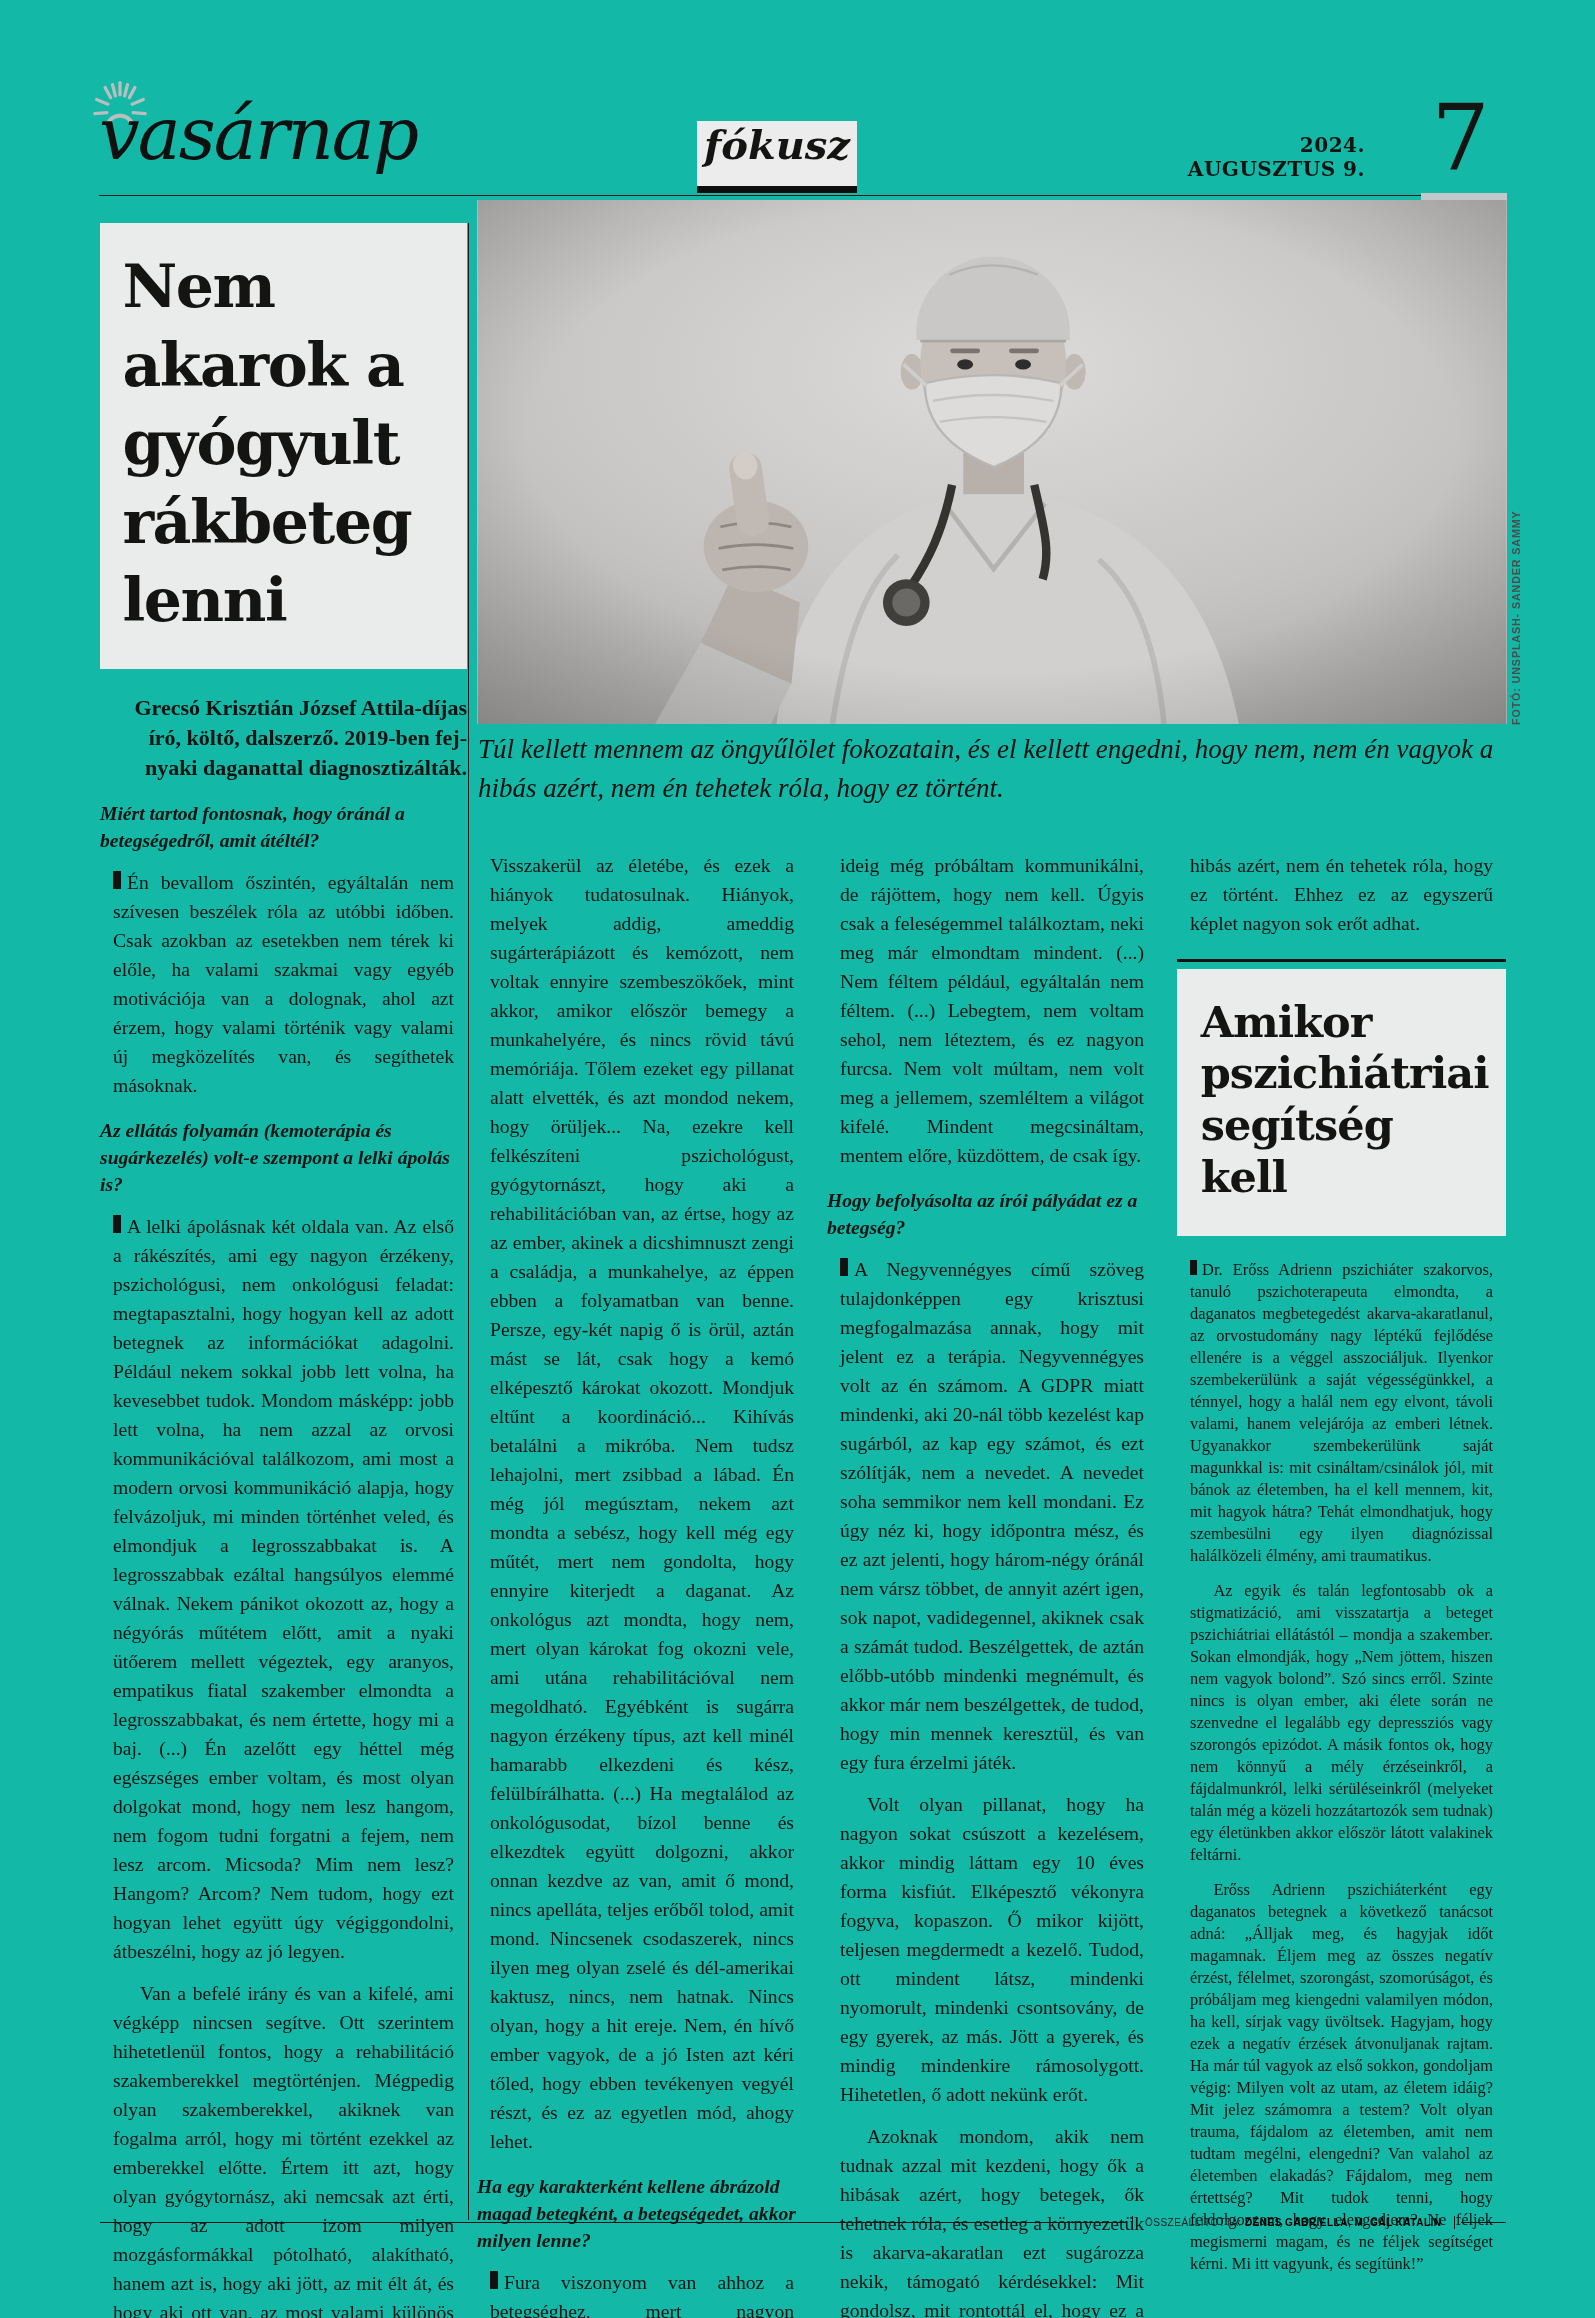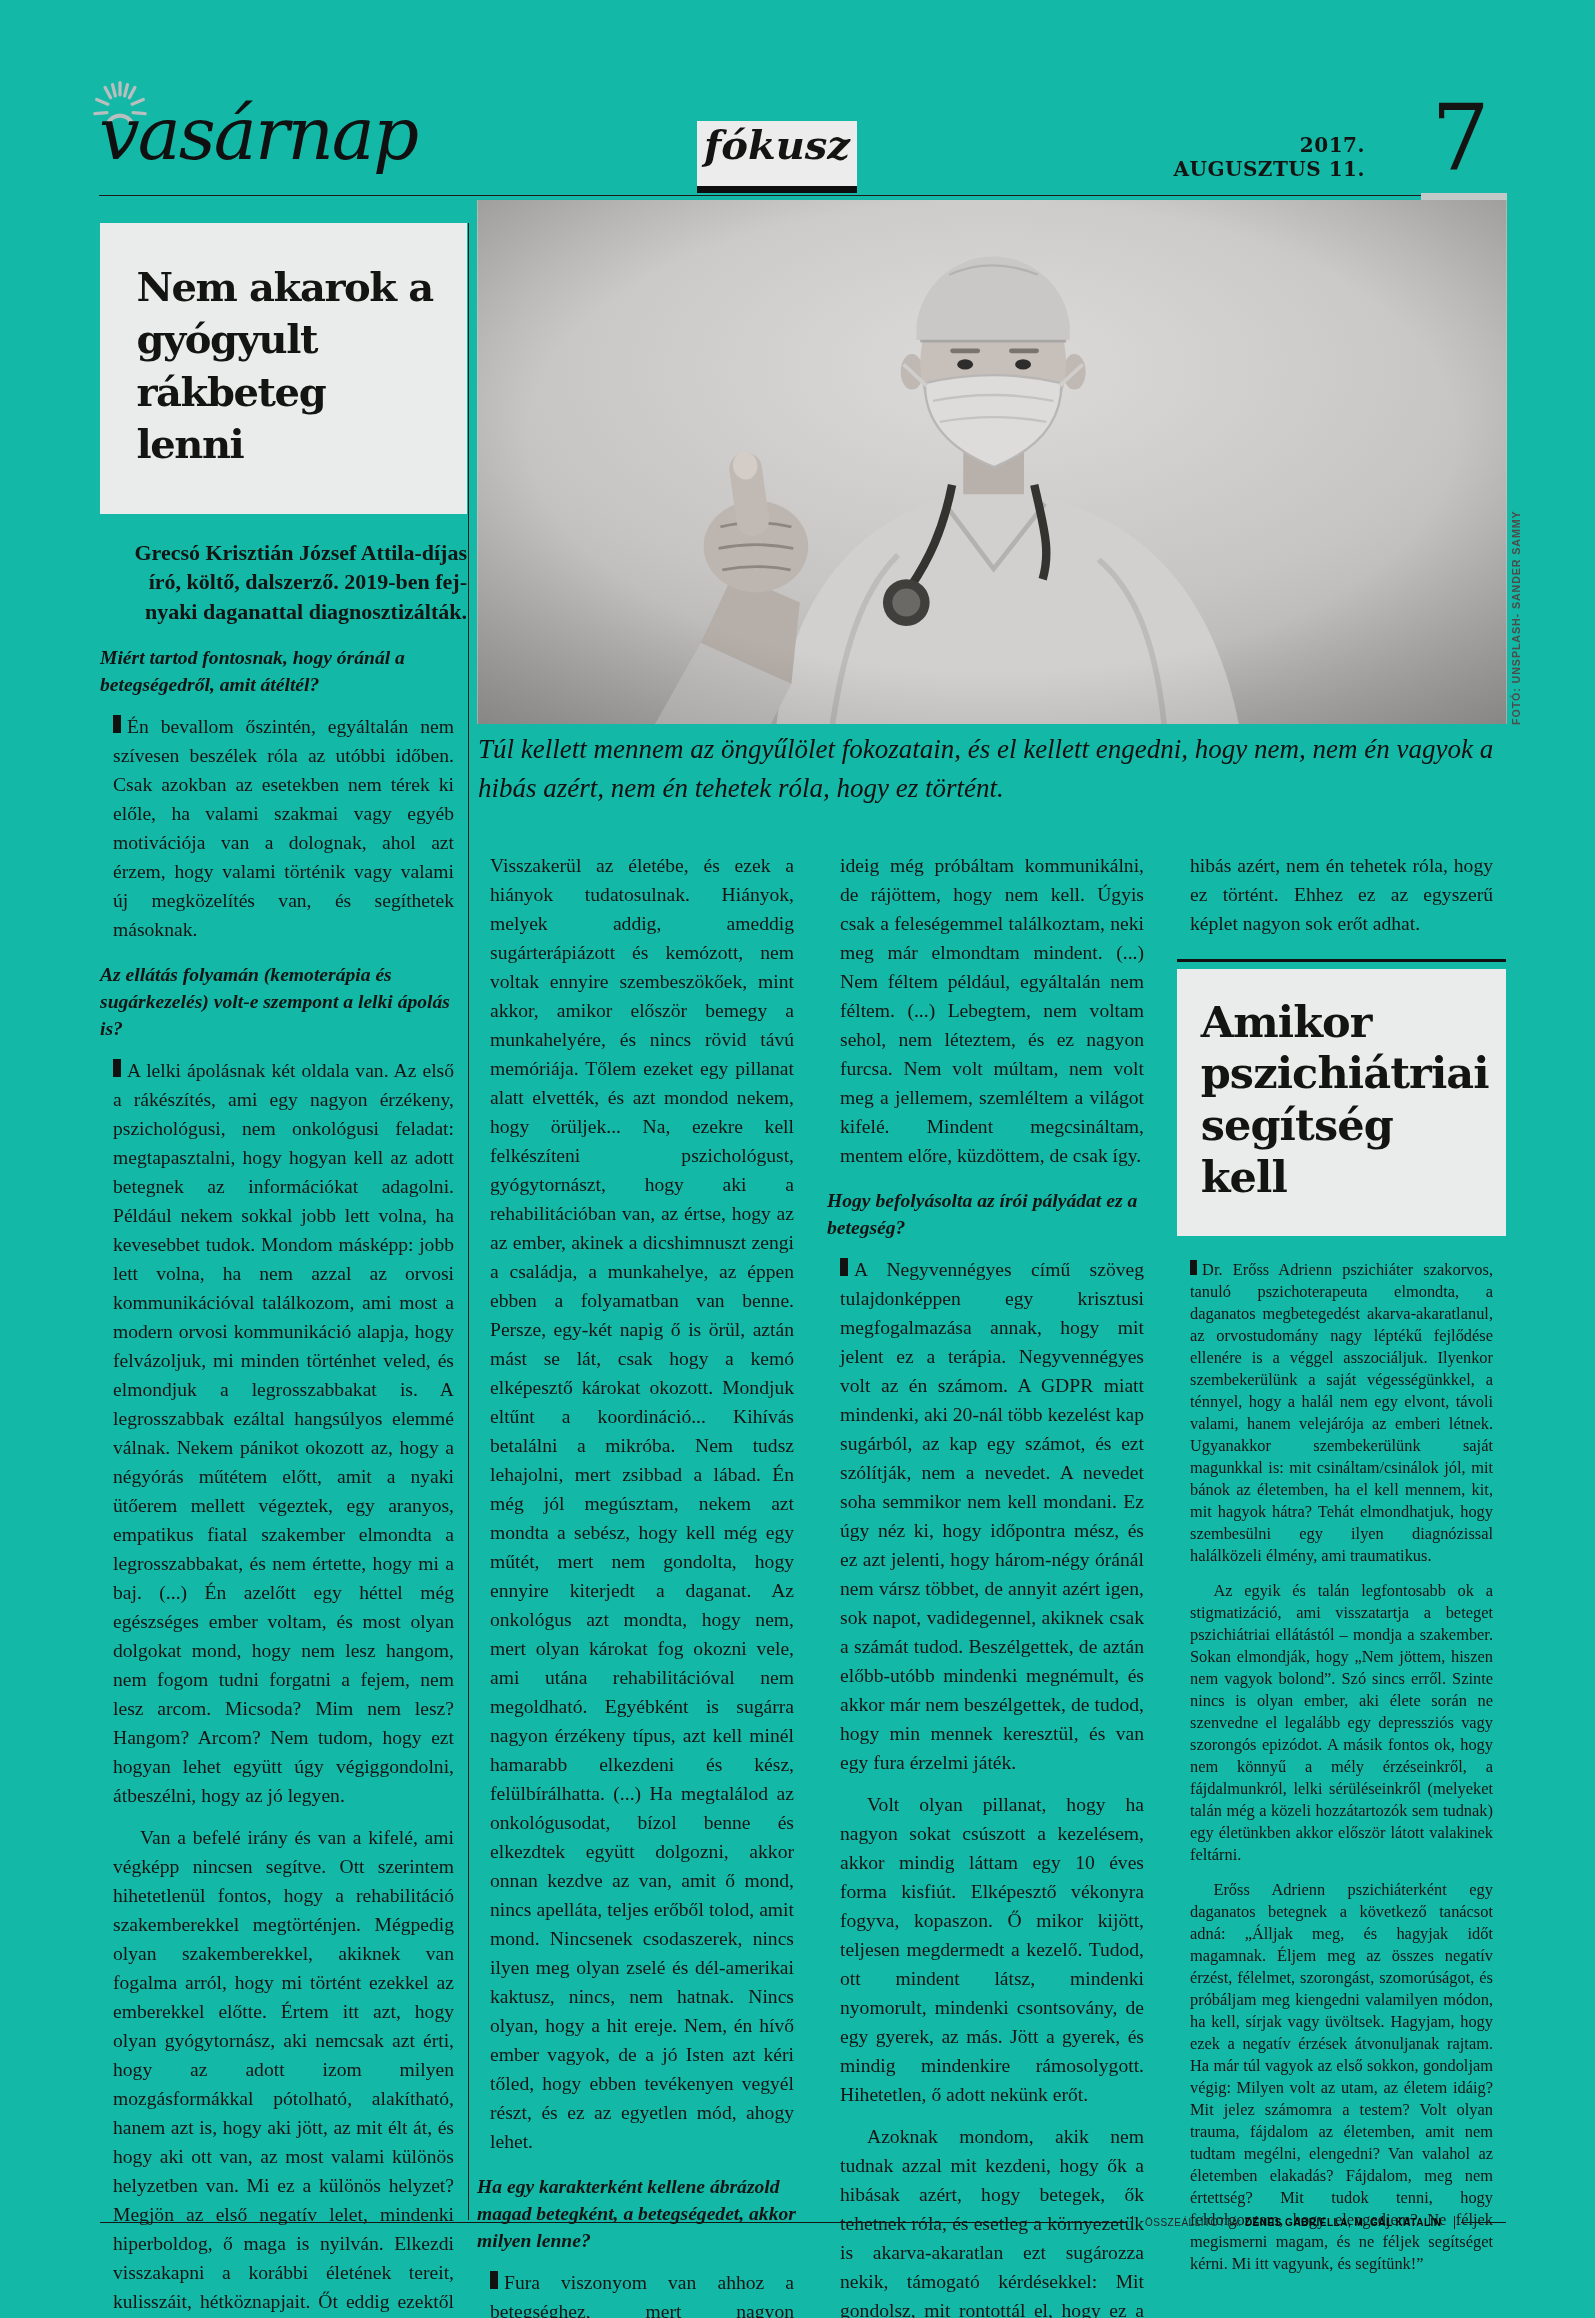--- a/index.html
+++ b/index.html
@@ -30,22 +30,22 @@
                 letter-spacing:0.9px;color:#4c4c4a;}
   
   .pullquote{position:absolute;left:478px;top:730px;width:1028px;
              font-style:italic;font-size:27px;line-height:1.45;color:#101010;}
   
   .col{position:absolute;top:838px;width:330px;}
   #col1{left:100px;top:223px;width:367px;}
   #col2{left:477px;} #col3{left:827px;} #col4{left:1177px;width:329px;}
   .vrule{position:absolute;left:468px;top:223px;width:1.4px;height:1997px;background:#1c1c1c;}
   .title-box{background:#eaebeb;padding:24px 18.7px 29px 22.4px;}
-  .title-box h1{margin:14px;font-family:"DejaVu Serif",serif;font-weight:bold;
-                font-size:40px;line-height:1.31;letter-spacing:-1.4px;}
+  .title-box h1{margin:0;font-family:"DejaVu Serif",serif;font-weight:bold;
+                font-size:60px;line-height:1.31;letter-spacing:-1.4px;}
   .lead{margin-top:24px;font-size:22px;line-height:1.36;font-weight:bold;text-align:right;}
   .para{margin:13px;font-size:19.6px;line-height:29px;text-align:justify;hyphens:auto;}
   .para.q{font-weight:bold;font-style:italic;line-height:27px;margin:17px 0 14px 0;text-align:left;}
   .para.p{text-indent:27px;}
   .marker{display:inline-block;width:7.5px;height:18px;background:#111;margin-right:6.5px;}
   
   .rule2{height:3.3px;background:#111;margin:20.6px 0 7.5px 0;}
   .title-box2{background:#eaebeb;padding:22.4px 17px 28px 18.7px;}
   .title-box2 h2{margin:5px;font-family:"DejaVu Serif",serif;font-weight:bold;
                  font-size:43px;line-height:1.2;letter-spacing:-0.9px;}
@@ -85,21 +85,21 @@
     </svg>
   </div>
   <div class="brand">vasárnap</div>
   <div class="brand-rule-gray"></div>
   <div class="brand-rule"></div>
   <div class="header-rule"></div>
   <div class="section-box">
     <span>fókusz</span>
   </div>
   <div class="section-rule"></div>
-  <div class="issue-date">2017. AUGUSZTUS 11.</div>
+  <div class="issue-date">2024. AUGUSZTUS 9.</div>
   <div class="page-number">7</div>
   <div class="page-number-rule"></div>
 
   <div class="photo">
     <svg width="1030" height="524" viewBox="0 0 2203 1122">
       <defs>
         <radialGradient id="bg" cx="50%" cy="32%" r="85%">
           <stop offset="0%" stop-color="#dcdbd9"></stop>
             <stop offset="55%" stop-color="#c6c5c3"></stop>
           <stop offset="100%" stop-color="#a5a4a2"></stop>

